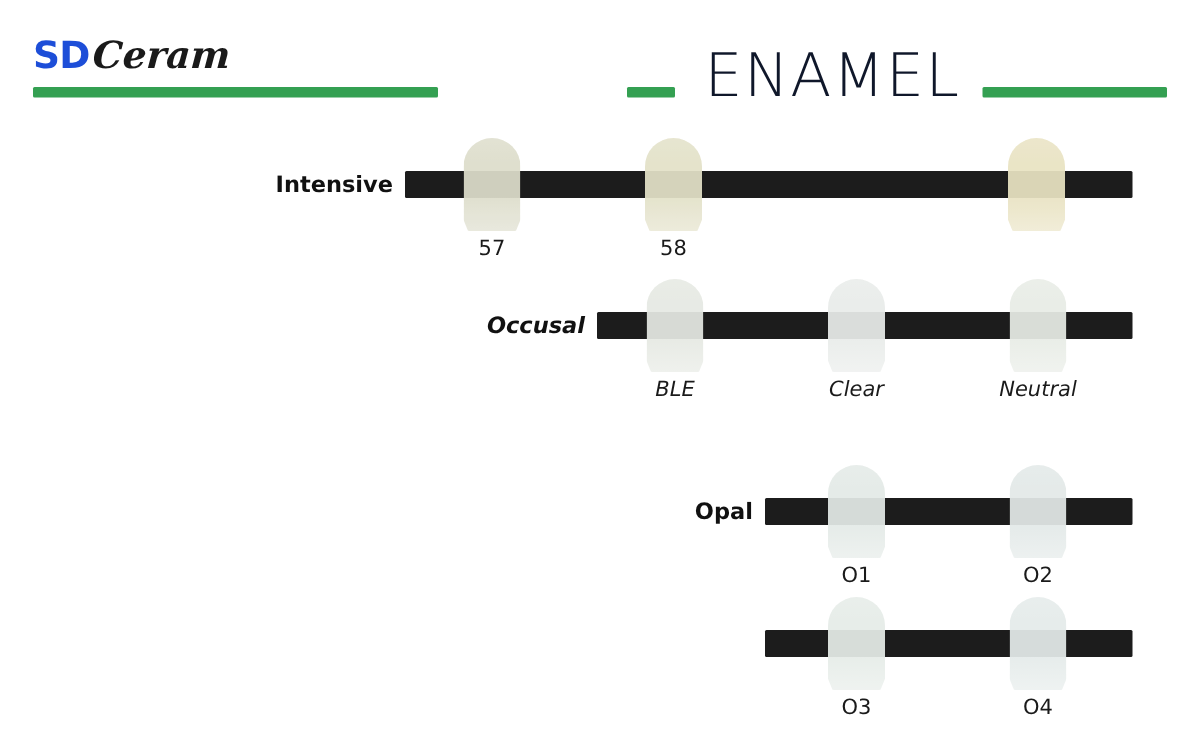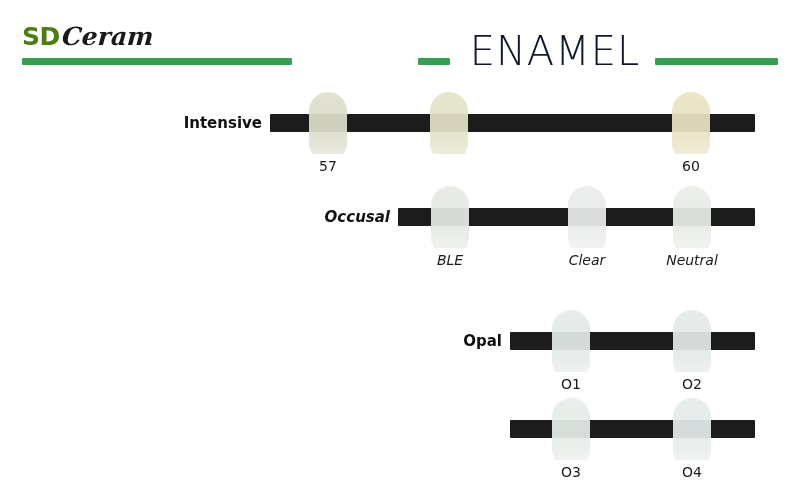--- a/index.html
+++ b/index.html
@@ -30,21 +30,21 @@
     top: 24px;
     height: 28px;
     display: flex;
     align-items: baseline;
   }
   #logo-sd {
     font-family: "DejaVu Sans", sans-serif;
     font-weight: bold;
     font-size: 25px;
     letter-spacing: -0.5px;
-    color: #4d7c0f;
+    color: #1d4ed8;
     line-height: 1;
   }
   #logo-ceram {
     font-family: "DejaVu Serif", serif;
     font-style: italic;
     font-weight: bold;
     font-size: 25px;
     color: #1a1a1a;
     line-height: 1;
     margin-left: 2px;
@@ -170,34 +170,34 @@
 
 <div id="row-0" class="shade-row">
     <div class="row-label" style="right: 538px;">Intensive</div>
     <div class="row-bar" style="left: 270px; width: 485px;"></div>
     <div class="sample" style="left: 309px;">
       <div class="chip" style="background: rgb(221, 221, 203);"></div>
       <div class="sample-label">57</div>
     </div>
     <div class="sample" style="left: 430px;">
       <div class="chip" style="background: rgb(227, 225, 200);"></div>
+      <div class="sample-label">58</div>
     </div>
     <div class="sample" style="left: 672px;">
       <div class="chip" style="background: rgb(233, 227, 194);"></div>
-      <div class="sample-label">60</div>
     </div>
   </div>
 <div id="row-1" class="shade-row">
     <div class="row-label" style="right: 410px;">Occusal</div>
     <div class="row-bar" style="left: 398px; width: 357px;"></div>
     <div class="sample" style="left: 431px;">
       <div class="chip" style="background: rgb(230, 233, 227);"></div>
       <div class="sample-label">BLE</div>
     </div>
-    <div class="sample" style="left: 552px; margin-left: 16px;">
+    <div class="sample" style="left: 552px;">
       <div class="chip" style="background: rgb(233, 236, 234);"></div>
       <div class="sample-label">Clear</div>
     </div>
     <div class="sample" style="left: 673px;">
       <div class="chip" style="background: rgb(232, 236, 230);"></div>
       <div class="sample-label">Neutral</div>
     </div>
   </div>
 <div id="row-2" class="shade-row">
     <div class="row-label" style="right: 298px;">Opal</div>

